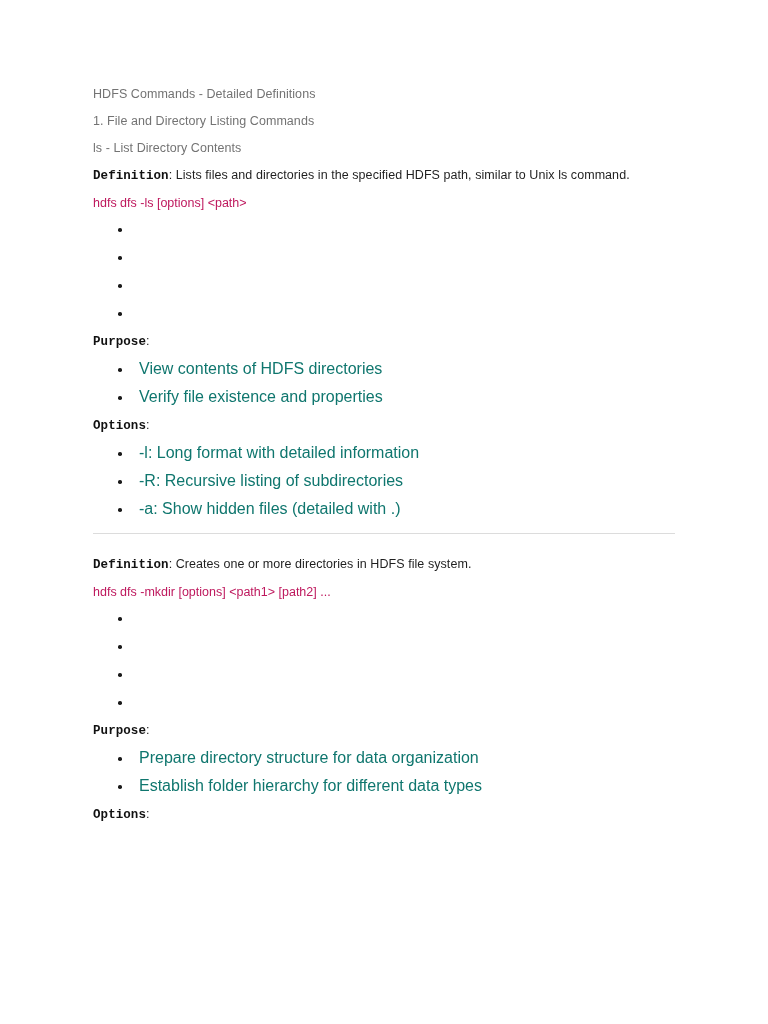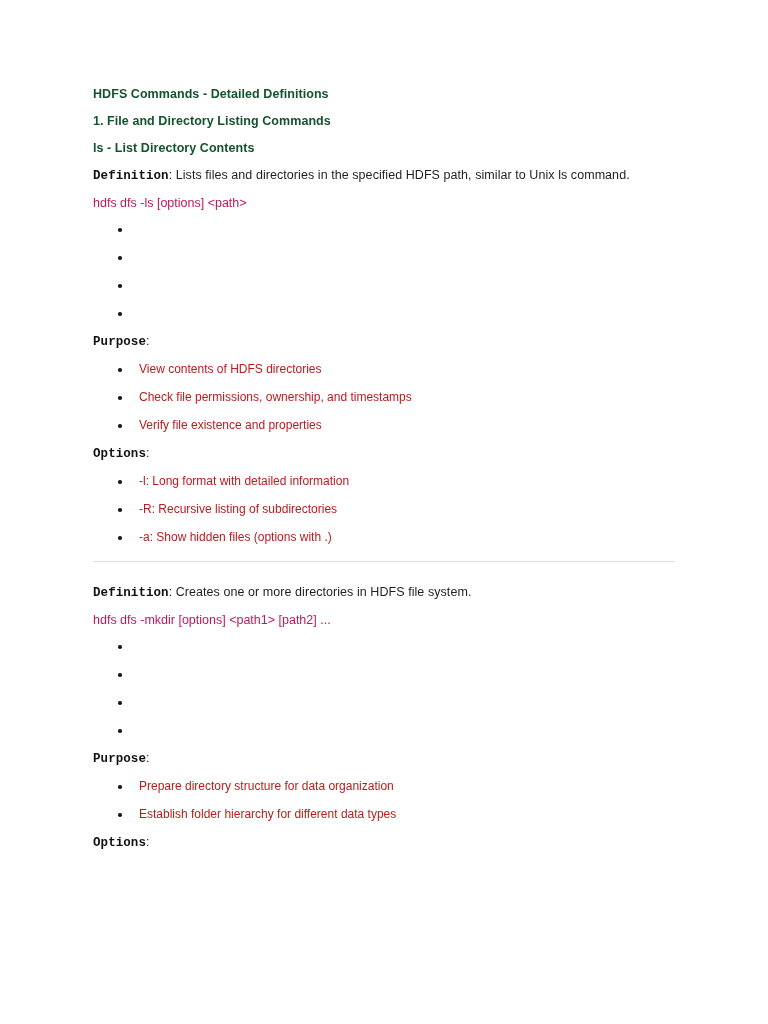--- a/index.html
+++ b/index.html
@@ -32,22 +32,22 @@
   
   .para {
     font-size: 12.5px;
     line-height: 16px;
     margin: 0 0 11px 0;
     color: #1f1f1f;
     letter-spacing: 0.005em;
   }
 
   .heading {
-    font-weight: bold;
-    color: #14532d;
+    font-weight: normal;
+    color: #737373;
   }
 
   .para .label {
     font-weight: bold;
     color: #111111;
     font-family: Liberation Mono, monospace;
   }
 
   .code-line {
     font-size: 12.5px;
@@ -58,23 +58,23 @@
 
   
   ul.bullets {
     list-style: none;
     margin: 0 0 8px 0;
     padding: 0;
   }
 
   ul.bullets > li {
     position: relative;
-    font-size: 12px;
+    font-size: 16px;
     line-height: 16px;
-    color: #b91c1c;
+    color: #0f766e;
     padding-left: 46px;
     margin: 0 0 12px 0;
     min-height: 16px;
   }
 
   ul.bullets > li::before {
     content: "";
     position: absolute;
     left: 25px;
     top: 7px;
@@ -128,30 +128,29 @@
         <li class="empty-item"></li>
         <li class="empty-item"></li>
         <li class="empty-item"></li>
         <li class="empty-item"></li>
       </ul>
 
       <p class="para"><span class="label">Purpose</span><span>:</span></p>
 
       <ul class="bullets">
         <li>View contents of HDFS directories</li>
-        <li>Check file permissions, ownership, and timestamps</li>
         <li>Verify file existence and properties</li>
       </ul>
 
       <p class="para"><span class="label">Options</span><span>:</span></p>
 
       <ul class="bullets">
         <li>-l: Long format with detailed information</li>
         <li>-R: Recursive listing of subdirectories</li>
-        <li>-a: Show hidden files (options with .)</li>
+        <li>-a: Show hidden files (detailed with .)</li>
       </ul>
 
     </div>
 
     <hr class="rule">
 
     <div class="section">
 
 
       <p class="para"><span class="label">Definition</span><span>: Creates one or more directories in HDFS file system.</span></p>

